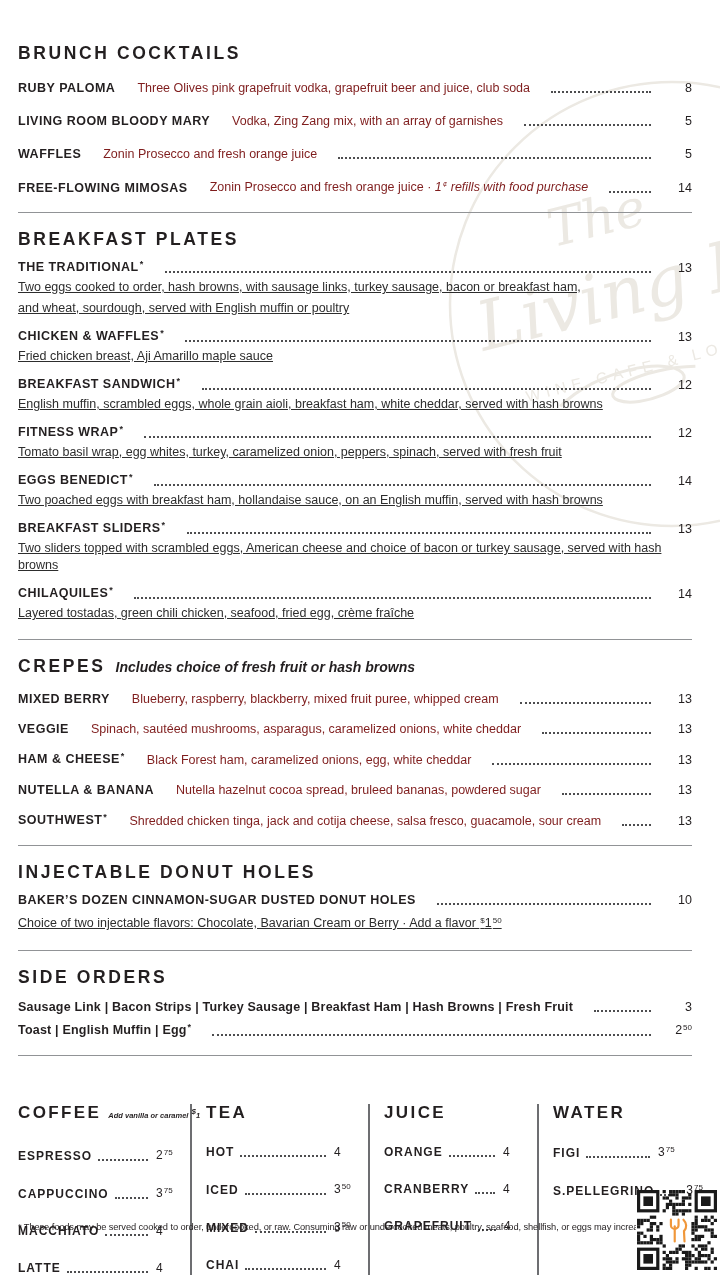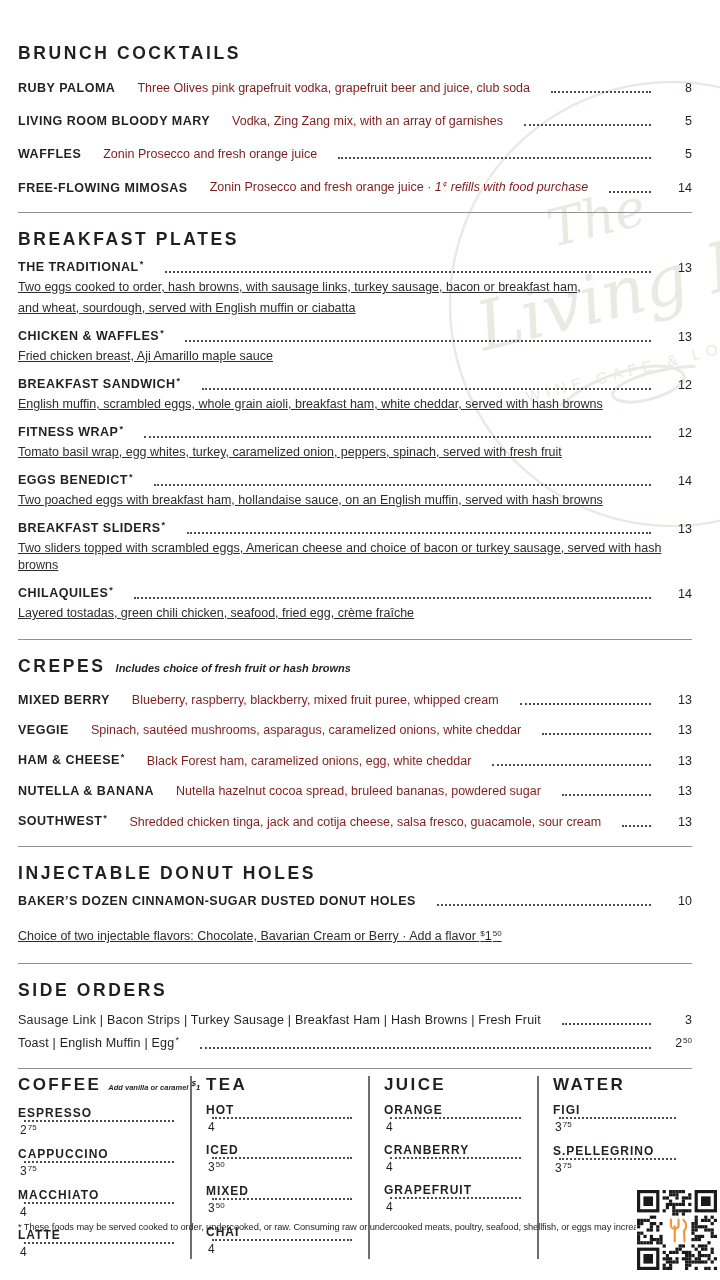--- a/index.html
+++ b/index.html
@@ -5,47 +5,47 @@
   html,body{margin:0;padding:0;background:#e8e8e8;}
   .page{
     position:relative;width:720px;height:1280px;margin:0 auto;background:#ffffff;
     overflow:hidden;font-family:"Liberation Sans",sans-serif;color:#231f20;
   }
   
   #watermark{position:absolute;left:440px;top:72px;z-index:0;pointer-events:none;}
   
   .content{position:absolute;left:18px;right:28px;top:44px;z-index:1;}
   .sec-title{font-size:17.5px;font-weight:700;letter-spacing:2.6px;line-height:18px;margin:0 0 4px 0;}
-  .sec-note{font-weight:700;font-style:italic;font-size:11px;letter-spacing:0;margin-left:10px;}
+  .sec-note{font-weight:700;font-style:italic;font-size:14px;letter-spacing:0;margin-left:10px;}
   hr.divider{border:0;border-top:1px solid #919396;margin:17px 0;}
   .row{display:flex;align-items:flex-end;font-size:12.5px;line-height:13px;gap:15px;}
   .iname{font-weight:700;letter-spacing:0.5px;white-space:nowrap;}
-  .pname{font-weight:400;letter-spacing:0.2px;white-space:nowrap;}
+  .pname{font-weight:700;letter-spacing:0.2px;white-space:nowrap;}
   .idesc{margin-left:7px;color:#7f1d1d;white-space:nowrap;}
   .dots{flex:1;border-bottom:2px dotted #4d4d4f;margin:0 6px 2px 6px;min-width:18px;}
   .price{min-width:20px;text-align:right;white-space:nowrap;}
   .sp{font-size:8px;position:relative;top:-4px;margin-left:1px;}
   .ast{font-size:9px;position:relative;top:-4px;margin-left:1px;}
   .it{font-style:italic;}
   .dline{margin-top:4px;font-size:12.5px;line-height:17px;color:#2d2d2d;text-decoration:underline;}
   .bitem{margin-top:13px;}
   .bitem .row{margin-top:8px;}
   .s-cocktails .row{margin-top:20px;}
   .s-crepes .row{margin-top:17px;}
   .s-donut .row{margin-top:10px;}
-  .s-donut .dline{margin-top:20px;}
+  .s-donut .dline{margin-top:8px;}
   .s-sides .row{margin-top:10px;}
   .s-sides .row:first-of-type{margin-top:15px;}
   
-  #beverages{position:absolute;left:18px;right:26px;top:1076px;display:flex;align-items:stretch;z-index:1;}
+  #beverages{position:absolute;left:18px;right:26px;top:1104px;display:flex;align-items:stretch;z-index:1;}
   .bcol{box-sizing:border-box;padding-right:10px;}
   .bsep{width:2px;background:#6d6e71;margin-right:14px;}
   .btitle{font-size:17px;font-weight:700;letter-spacing:2.4px;line-height:18px;white-space:nowrap;}
   .bnote{font-size:7.5px;font-weight:700;font-style:italic;letter-spacing:0;margin-left:7px;}
-  .brow{display:flex;margin-top:10px;font-size:12px;line-height:13px;flex-direction:column;}
+  .brow{display:flex;align-items:flex-end;margin-top:24px;font-size:12px;line-height:13px;}
   .brow:first-of-type{margin-top:12px;}
   .bname{font-weight:700;letter-spacing:1px;white-space:nowrap;}
   .brow .price{min-width:24px;text-align:left;margin-left:2px;}
   
   #footer{position:absolute;left:18px;right:84px;top:1222px;font-size:9.3px;letter-spacing:-0.1px;
           white-space:nowrap;overflow:hidden;z-index:1;color:#231f20;}
   
   #qr{position:absolute;right:3px;top:1189px;width:80px;height:82px;z-index:2;}
 </style>
 </head>
@@ -96,21 +96,21 @@
       <hr class="divider">
       <section class="sec s-plates">
         <h2 class="sec-title"><span>BREAKFAST PLATES</span></h2>
         <div class="bitem">
           <div class="row">
             <span class="iname">THE TRADITIONAL<span class="ast">*</span></span>
             <span class="dots"></span>
             <span class="price"><span>13</span></span>
           </div>
           <div class="dline"><span>Two eggs cooked to order, hash browns, with sausage links, turkey sausage, bacon or breakfast ham,</span></div>
-          <div class="dline"><span>and wheat, sourdough, served with English muffin or ciabatta</span></div>
+          <div class="dline"><span>and wheat, sourdough, served with English muffin or poultry</span></div>
         </div>
         <div class="bitem">
           <div class="row">
             <span class="iname">CHICKEN &amp; WAFFLES<span class="ast">*</span></span>
             <span class="dots"></span>
             <span class="price"><span>13</span></span>
           </div>
           <div class="dline"><span>Fried chicken breast, Aji Amarillo maple sauce</span></div>
         </div>
         <div class="bitem">

